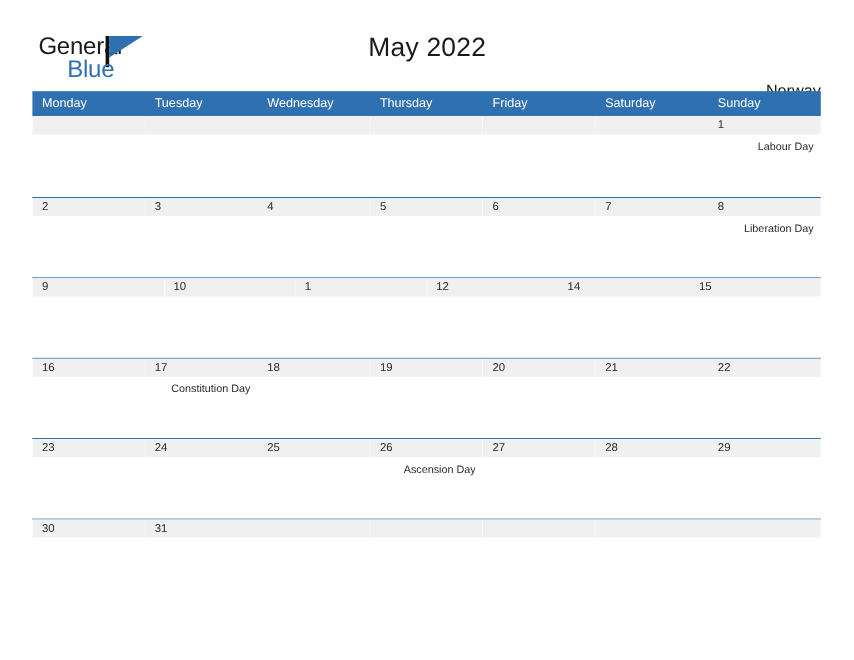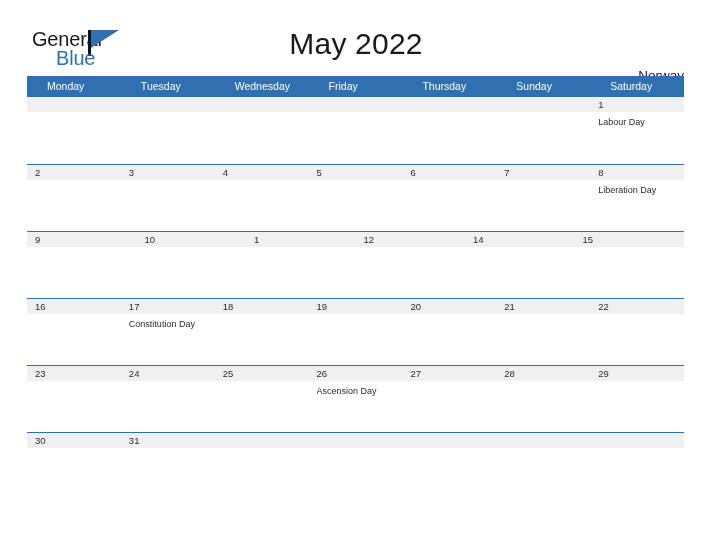--- a/index.html
+++ b/index.html
@@ -74,21 +74,21 @@
     border-left: 28px solid #2E70B0;
     border-bottom: 18px solid transparent;
   }
 
   .month-title {
     position: absolute;
     left: 0;
     top: 27px;
     width: 712px;
     text-align: center;
-    font-size: 30px;
+    font-size: 22px;
     color: #1a1a1a;
     font-weight: normal;
     letter-spacing: 0.2px;
   }
 
   .region-label {
     position: absolute;
     right: 28px;
     top: 46px;
     font-size: 13.5px;
@@ -109,21 +109,21 @@
     display: flex;
     width: 100%;
     height: 21px;
     background: #2E70B0;
   }
   .weekday-cell {
     flex: 1 1 0;
     color: #ffffff;
     font-size: 10.5px;
     line-height: 21px;
-    padding-left: 20px;
+    padding-left: 8px;
     box-sizing: border-box;
     white-space: nowrap;
     overflow: hidden;
   }
 
   .week-row {
     display: flex;
     width: 100%;
     height: 67px;
     border-top: 1.4px solid #2E70B0;
@@ -155,20 +155,21 @@
     box-sizing: border-box;
     white-space: nowrap;
   }
   .day-cell.empty .day-number-band {
     background: #F0F0F0;
     color: transparent;
   }
 
   .event-list {
     padding: 4px 6px 0 8px;
+    text-align: right;
   }
   .event-item {
     font-size: 9px;
     color: #2b2b2b;
     line-height: 12px;
     white-space: nowrap;
     overflow: hidden;
   }
 </style>
 </head>
@@ -189,24 +190,24 @@
 
     <div class="region-label">Norway</div>
   </div>
 
   <div class="calendar">
 
     <div class="weekday-row">
       <div class="weekday-cell">Monday</div>
       <div class="weekday-cell">Tuesday</div>
       <div class="weekday-cell">Wednesday</div>
+      <div class="weekday-cell">Thursday</div>
       <div class="weekday-cell">Friday</div>
-      <div class="weekday-cell">Thursday</div>
+      <div class="weekday-cell">Saturday</div>
       <div class="weekday-cell">Sunday</div>
-      <div class="weekday-cell">Saturday</div>
     </div>
 
     <div id="weeks-container">
         <div class="week-row first">
           <div class="day-cell empty">
             <div class="day-number-band"></div>
           </div>
           <div class="day-cell empty">
             <div class="day-number-band"></div>
           </div>

